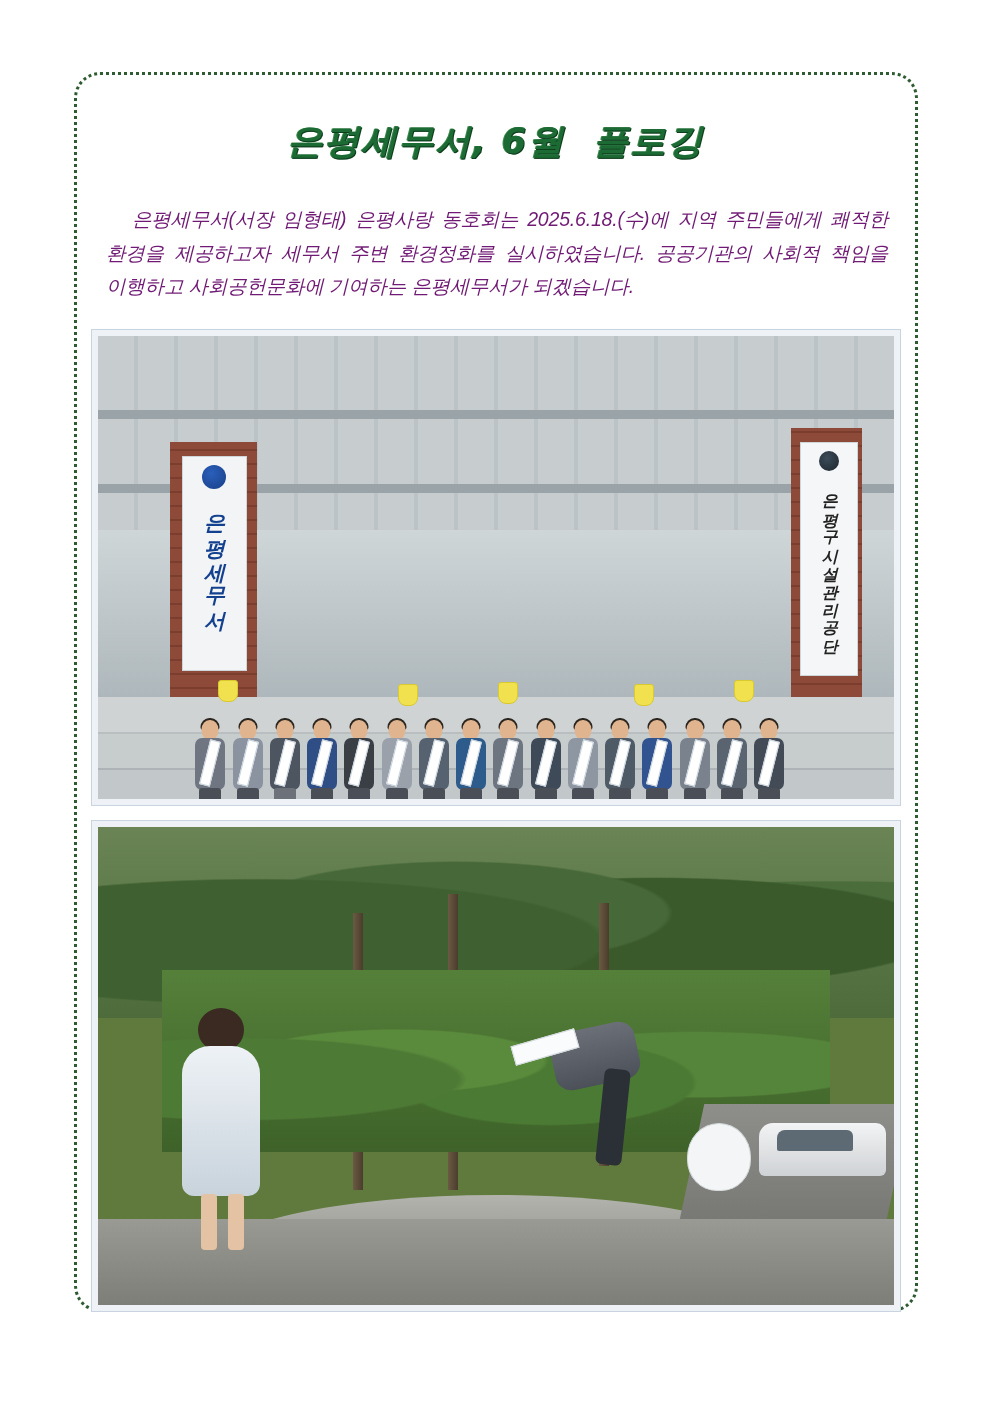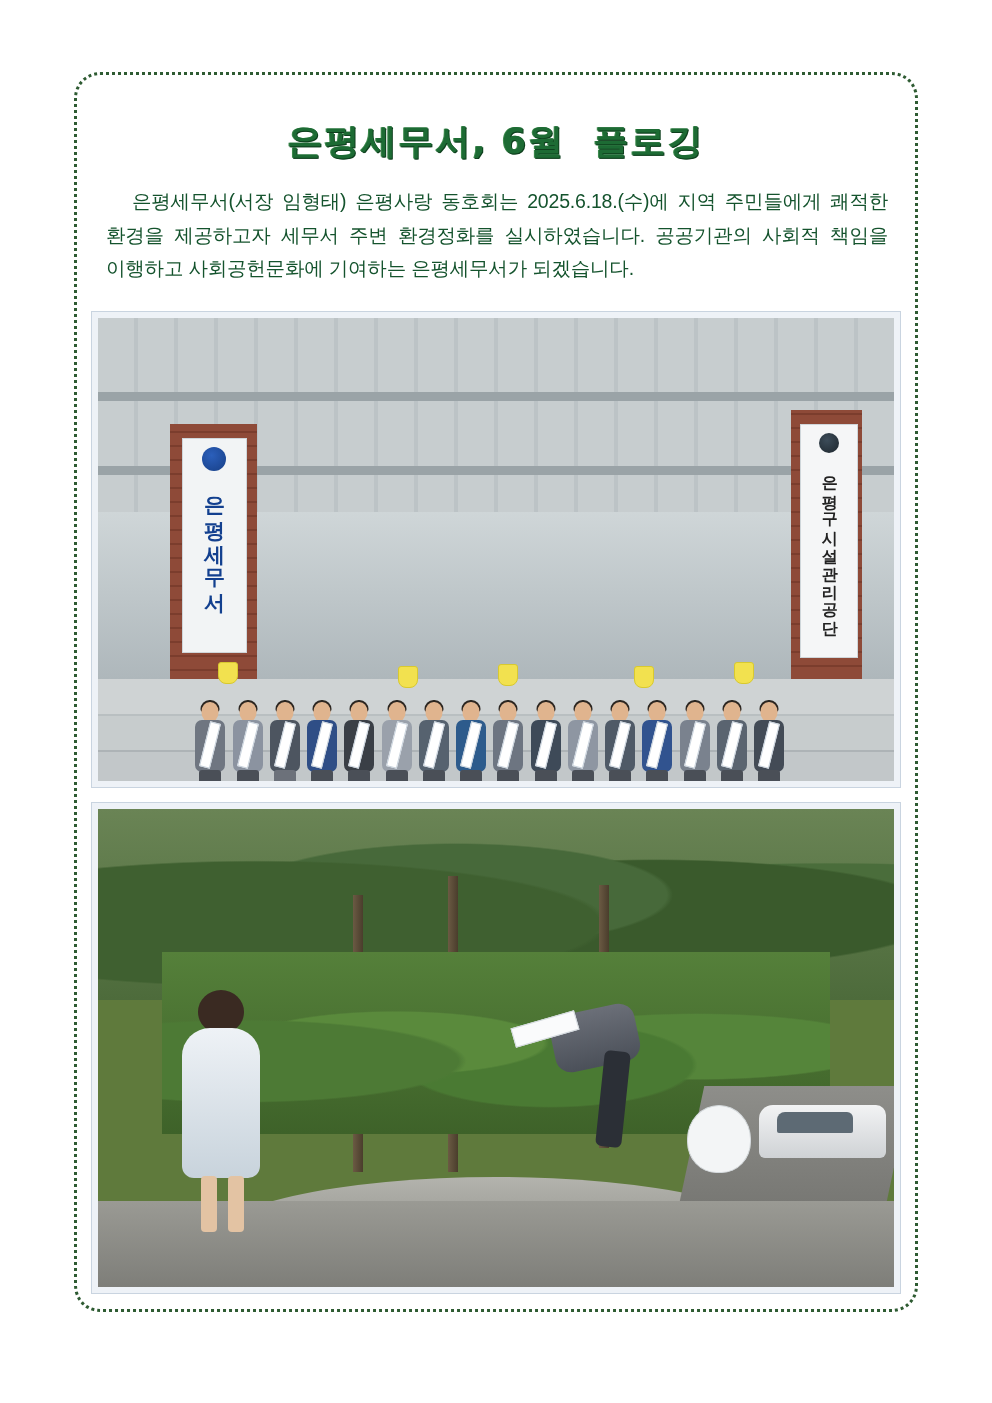--- a/index.html
+++ b/index.html
@@ -13,20 +13,21 @@
     font-family: "Liberation Sans", sans-serif;
     overflow: hidden;
   }
 
   .page {
     position: relative;
     width: 832px;
     height: 1403px;
     background: #ffffff;
     box-sizing: border-box;
+    font-style: italic;
   }
 
   
   .frame {
     position: absolute;
     left: 74px;
     top: 72px;
     width: 844px;
     height: 1240px;
     border: 3px dotted #2e5b32;
@@ -52,25 +53,25 @@
     text-shadow:
        1px 1px 0 #0e3f1d,
       -1px 0 0 #3f8a4e,
        0 1px 0 #0e3f1d;
     margin-top: 28px;
     margin-bottom: 0;
     white-space: pre;
   }
 
   .body-text {
-    margin: 20px 12px 0 14px;
+    margin: 38px 12px 0 14px;
     font-family: "Liberation Sans", sans-serif;
     font-size: 19.5px;
     line-height: 1.72;
-    color: #14532d;
+    color: #701a75;
     text-align: justify;
     text-indent: 26px;
     word-break: keep-all;
     letter-spacing: -0.2px;
   }
 
   .photos {
     margin-top: 26px;
   }
 

